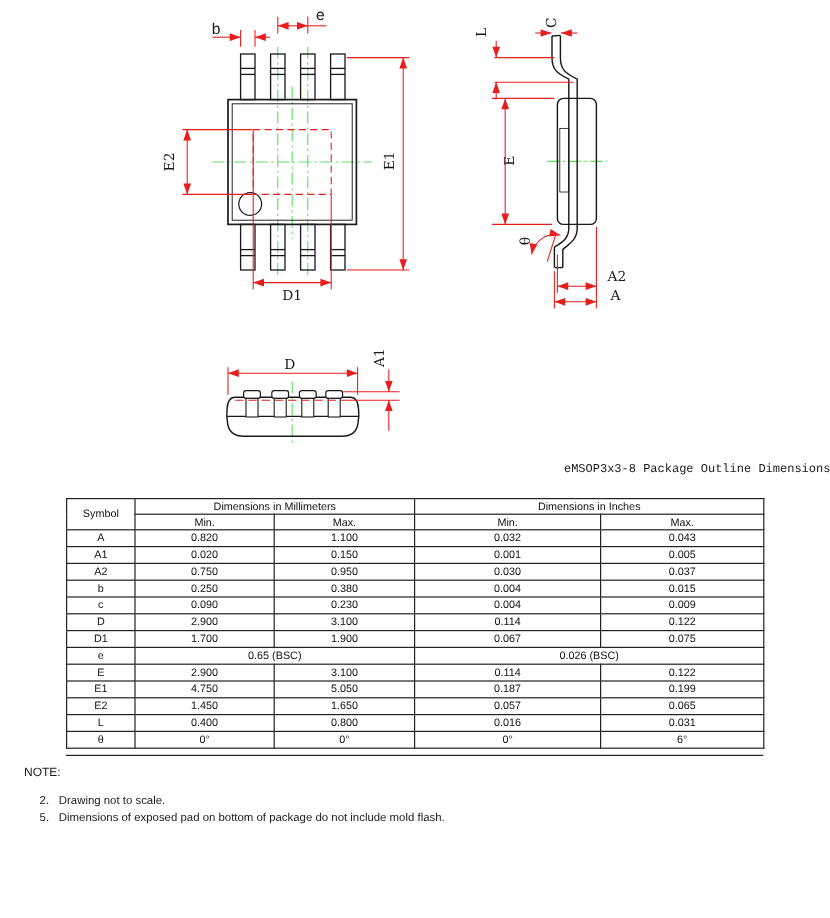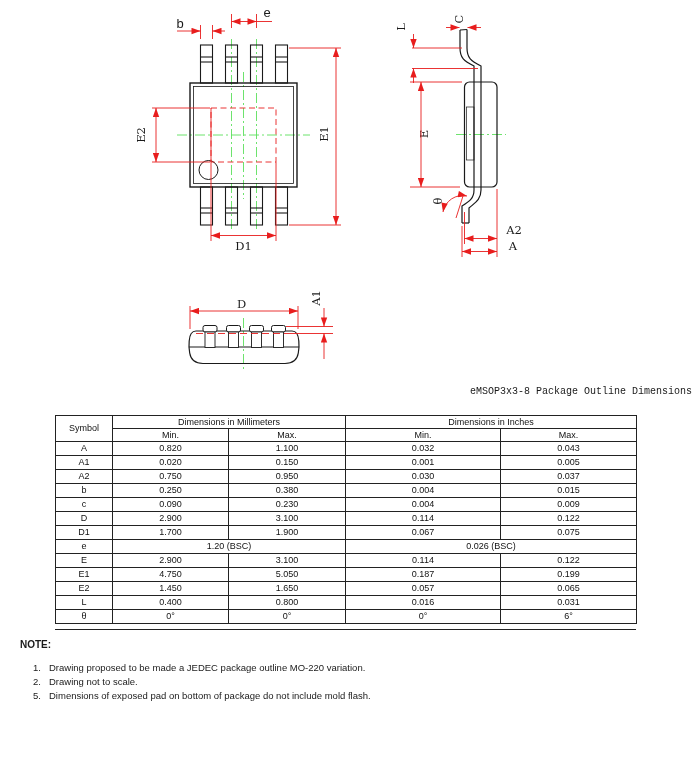--- a/index.html
+++ b/index.html
@@ -10,21 +10,21 @@
              font-size:10px;color:#1a1a1a;font-family:Liberation Mono, monospace;}
   table.dim-table{position:absolute;left:55px;top:415px;width:581px;
                   border-collapse:collapse;table-layout:fixed;
                   font-size:9px;line-height:1;color:#111;padding-left:36px;}
   table.dim-table td,table.dim-table th{border:1px solid #222;padding:0;
                   text-align:center;vertical-align:middle;font-weight:normal;}
   table.dim-table{border:1.5px solid #222;}
   tr.hdr{height:13px;} tr.datarow{height:14px;}
   .table-underline{position:absolute;left:55px;top:629px;width:581px;height:0;
                    border-top:1px solid #222;}
-  .note-heading{position:absolute;left:20px;top:639px;font-size:10px;font-weight:bold;}
+  .note-heading{position:absolute;left:20px;top:639px;font-size:10px;font-weight:normal;}
   .notes{position:absolute;left:33px;top:661px;font-size:9.5px;line-height:14.2px;}
   .note-item{white-space:nowrap;}
   .note-num{display:inline-block;width:16px;}
   text{fill:#1a1a1a;}
   .cadlbl{font-family:"DejaVu Serif",serif;font-size:11.5px;}
   .smalllbl{font-family:"Liberation Sans",sans-serif;font-size:13px;}
 </style>
 </head>
 <body>
 
@@ -244,21 +244,21 @@
         </tr>
     <tr class="datarow">
           <td>D1</td>
           <td>1.700</td>
           <td>1.900</td>
           <td>0.067</td>
           <td>0.075</td>
         </tr>
     <tr class="datarow">
           <td>e</td>
-          <td colspan="2">1.20 (BSC)</td>
+          <td colspan="2">0.65 (BSC)</td>
           <td colspan="2">0.026 (BSC)</td>
         </tr>
     <tr class="datarow">
           <td>E</td>
           <td>2.900</td>
           <td>3.100</td>
           <td>0.114</td>
           <td>0.122</td>
         </tr>
     <tr class="datarow">
@@ -288,18 +288,17 @@
           <td>0°</td>
           <td>0°</td>
           <td>6°</td>
         </tr>
   </tbody>
     </table>
   <div class="table-underline"></div>
 
   <div class="note-heading">NOTE:</div>
   <div class="notes">
-    <div class="note-item"><span class="note-num">1.</span><span>Drawing proposed to be made a JEDEC package outline MO-220 variation.</span></div>
     <div class="note-item"><span class="note-num">2.</span><span>Drawing not to scale.</span></div>
     <div class="note-item"><span class="note-num">5.</span><span>Dimensions of exposed pad on bottom of package do not include mold flash.</span></div>
   </div>
 
 </div>
 
 </body></html>

